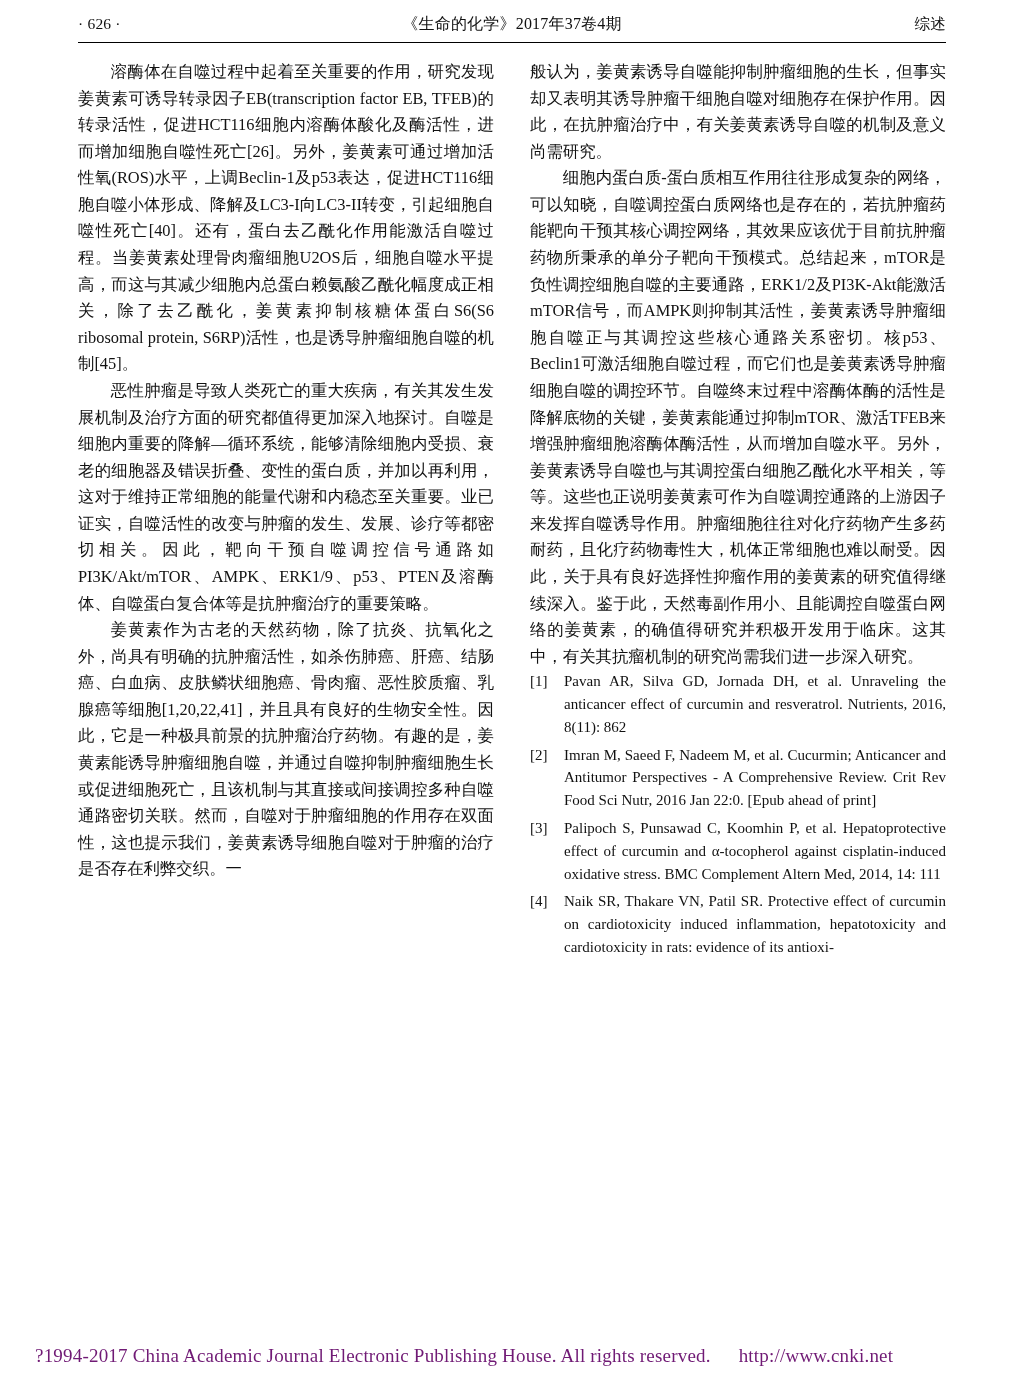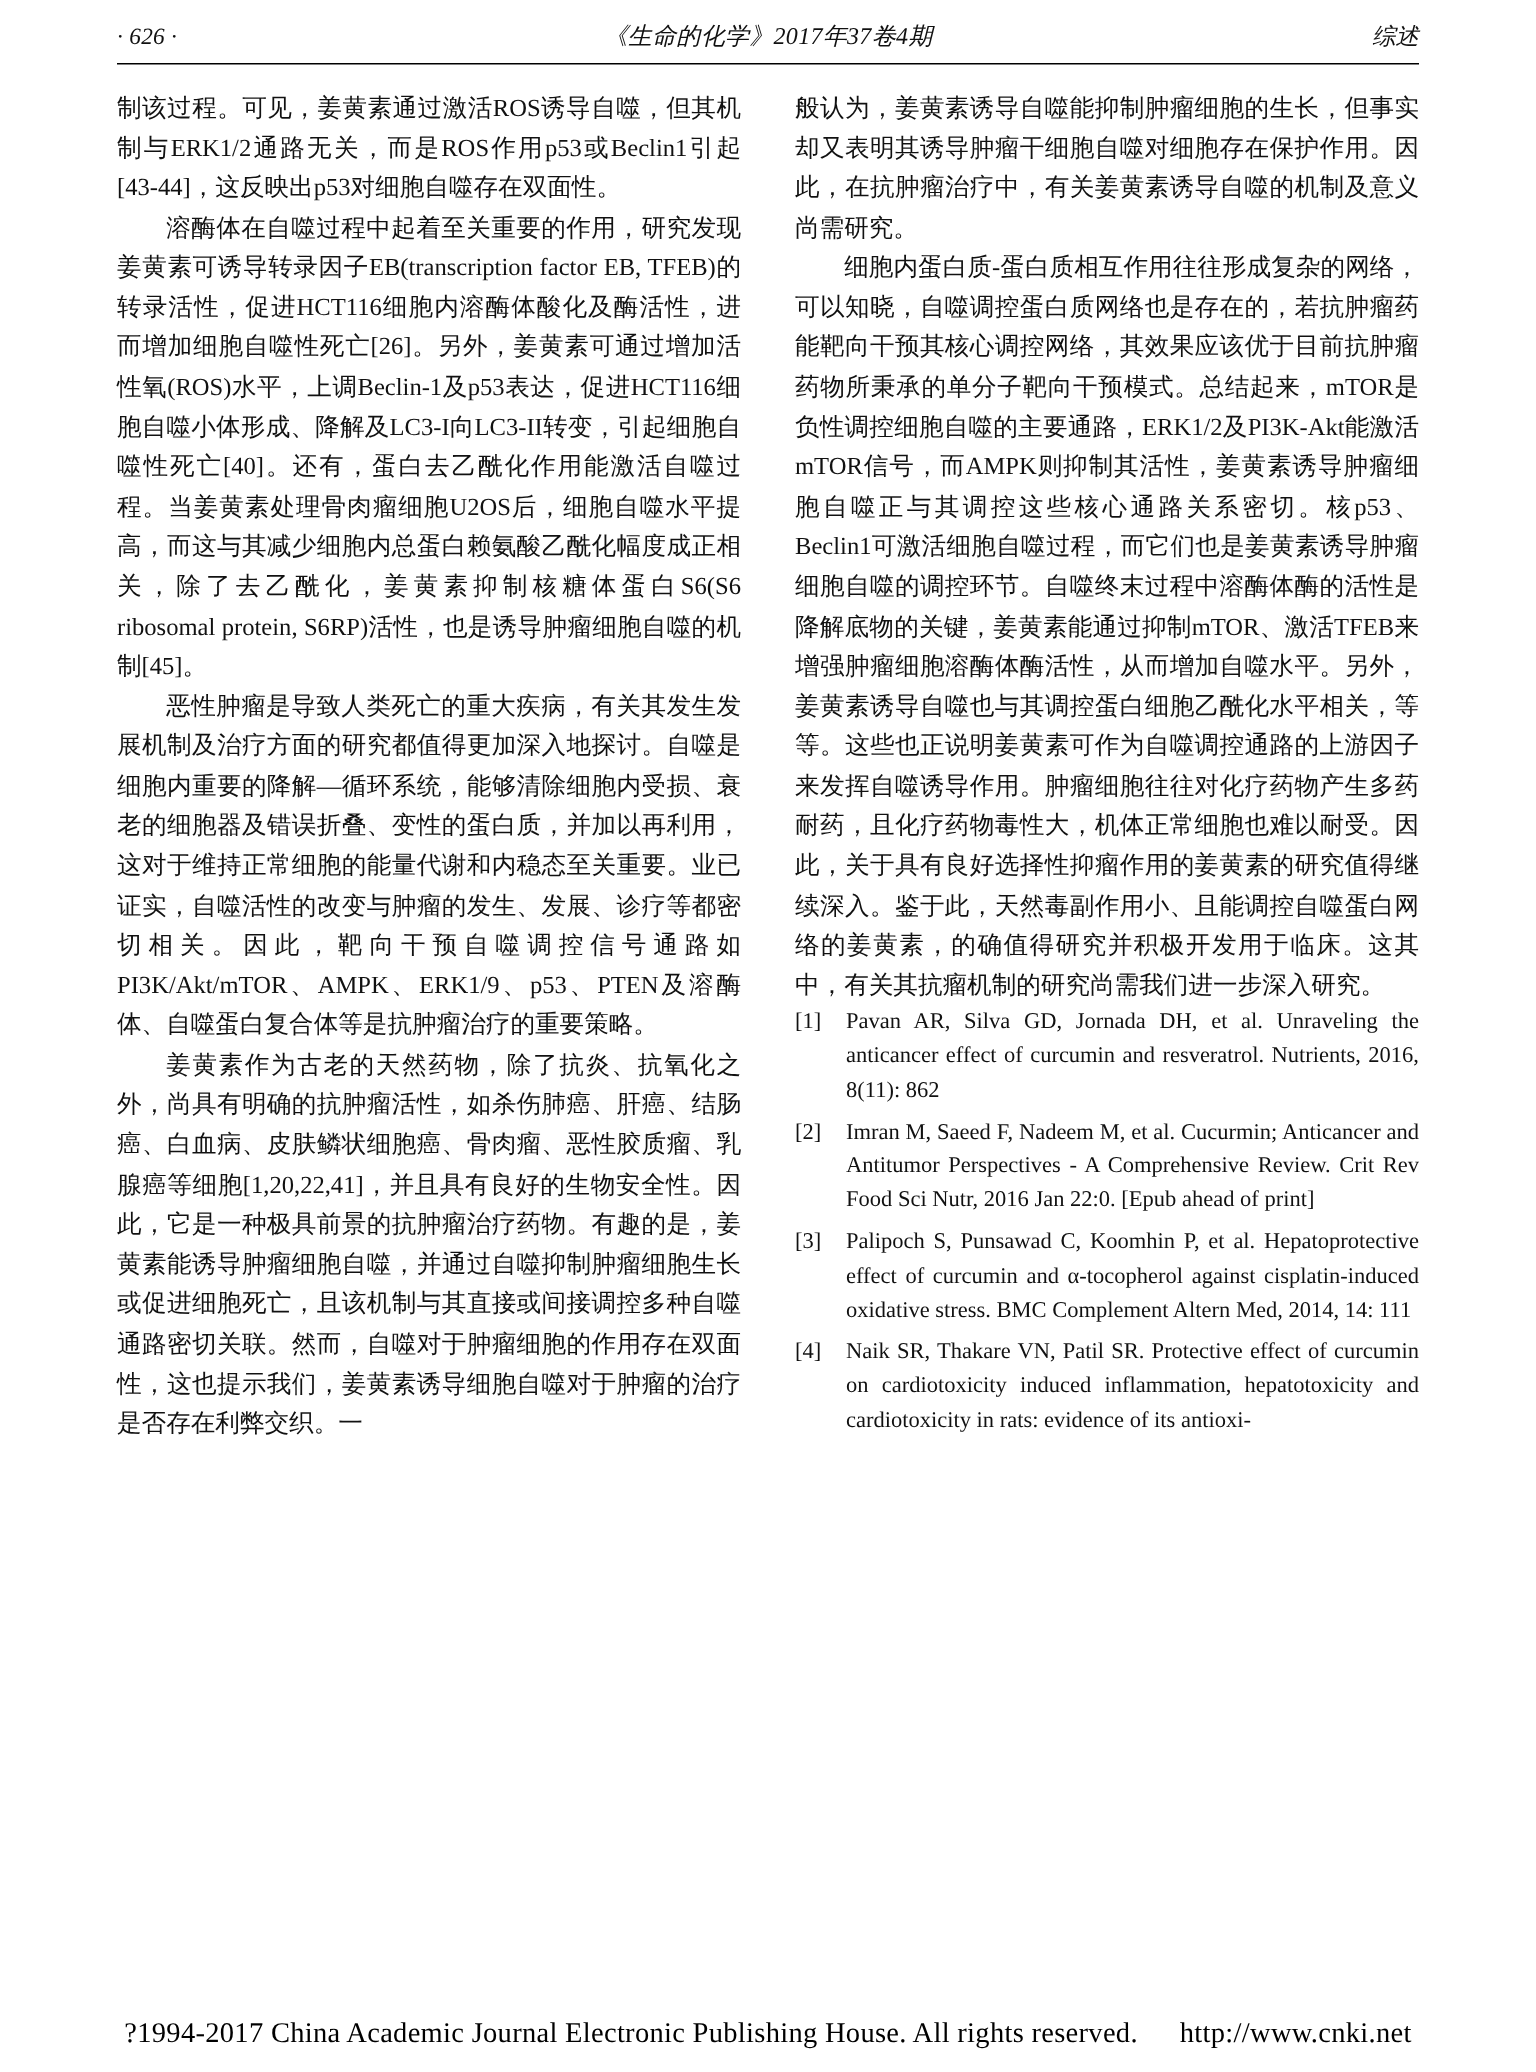--- a/index.html
+++ b/index.html
@@ -23,21 +23,20 @@
     padding: 0 78px;
   }
   
   .running-head {
     display: flex;
     align-items: baseline;
     justify-content: center;
     font-size: 15.5px;
     padding-top: 14px;
     letter-spacing: 0.2px;
-    font-style: italic;
   }
   .rh-left {
     width: 150px;
     text-align: left;
     font-family: "Liberation Serif", serif;
   }
   .rh-center {
     flex: 1;
     text-align: center;
     font-size: 16px;
@@ -105,47 +104,46 @@
   .ref-text {
     flex: 1;
     text-align: justify;
   }
   
   .footer {
     position: absolute;
     left: 0;
     right: 0;
     bottom: 14px;
-    text-align: center;
     font-size: 19px;
-    color: #000000;
+    color: #701a75;
     font-family: "Liberation Serif", serif;
     letter-spacing: 0.2px;
     white-space: nowrap;
+    padding-left: 35px;
   }
   .footer .url {
     margin-left: 28px;
   }
 </style>
 </head>
 <body>
 
 <div class="page">
 
   <div class="running-head">
     <div class="rh-left">· 626 ·</div>
     <div class="rh-center">《生命的化学》2017年37卷4期</div>
     <div class="rh-right">综述</div>
   </div>
   <div class="rule"></div>
 
   <div class="columns">
 
     <div class="col">
-      <p><span>制该过程。可见，姜黄素通过激活ROS诱导自噬，但其机制与ERK1/2通路无关，而是ROS作用p53或Beclin1引起[43-44]，这反映出p53对细胞自噬存在双面性。</span></p>
       <p class="indent"><span>溶酶体在自噬过程中起着至关重要的作用，研究发现姜黄素可诱导转录因子EB(transcription factor EB, TFEB)的转录活性，促进HCT116细胞内溶酶体酸化及酶活性，进而增加细胞自噬性死亡[26]。另外，姜黄素可通过增加活性氧(ROS)水平，上调Beclin-1及p53表达，促进HCT116细胞自噬小体形成、降解及LC3-I向LC3-II转变，引起细胞自噬性死亡[40]。还有，蛋白去乙酰化作用能激活自噬过程。当姜黄素处理骨肉瘤细胞U2OS后，细胞自噬水平提高，而这与其减少细胞内总蛋白赖氨酸乙酰化幅度成正相关，除了去乙酰化，姜黄素抑制核糖体蛋白S6(S6 ribosomal protein, S6RP)活性，也是诱导肿瘤细胞自噬的机制[45]。</span></p>
 
 
       <p class="indent"><span>恶性肿瘤是导致人类死亡的重大疾病，有关其发生发展机制及治疗方面的研究都值得更加深入地探讨。自噬是细胞内重要的降解—循环系统，能够清除细胞内受损、衰老的细胞器及错误折叠、变性的蛋白质，并加以再利用，这对于维持正常细胞的能量代谢和内稳态至关重要。业已证实，自噬活性的改变与肿瘤的发生、发展、诊疗等都密切相关。因此，靶向干预自噬调控信号通路如PI3K/Akt/mTOR、AMPK、ERK1/9、p53、PTEN及溶酶体、自噬蛋白复合体等是抗肿瘤治疗的重要策略。</span></p>
       <p class="indent"><span>姜黄素作为古老的天然药物，除了抗炎、抗氧化之外，尚具有明确的抗肿瘤活性，如杀伤肺癌、肝癌、结肠癌、白血病、皮肤鳞状细胞癌、骨肉瘤、恶性胶质瘤、乳腺癌等细胞[1,20,22,41]，并且具有良好的生物安全性。因此，它是一种极具前景的抗肿瘤治疗药物。有趣的是，姜黄素能诱导肿瘤细胞自噬，并通过自噬抑制肿瘤细胞生长或促进细胞死亡，且该机制与其直接或间接调控多种自噬通路密切关联。然而，自噬对于肿瘤细胞的作用存在双面性，这也提示我们，姜黄素诱导细胞自噬对于肿瘤的治疗是否存在利弊交织。一</span></p>
     </div>
 
     <div class="col">
       <p><span>般认为，姜黄素诱导自噬能抑制肿瘤细胞的生长，但事实却又表明其诱导肿瘤干细胞自噬对细胞存在保护作用。因此，在抗肿瘤治疗中，有关姜黄素诱导自噬的机制及意义尚需研究。</span></p>
       <p class="indent"><span>细胞内蛋白质-蛋白质相互作用往往形成复杂的网络，可以知晓，自噬调控蛋白质网络也是存在的，若抗肿瘤药能靶向干预其核心调控网络，其效果应该优于目前抗肿瘤药物所秉承的单分子靶向干预模式。总结起来，mTOR是负性调控细胞自噬的主要通路，ERK1/2及PI3K-Akt能激活mTOR信号，而AMPK则抑制其活性，姜黄素诱导肿瘤细胞自噬正与其调控这些核心通路关系密切。核p53、Beclin1可激活细胞自噬过程，而它们也是姜黄素诱导肿瘤细胞自噬的调控环节。自噬终末过程中溶酶体酶的活性是降解底物的关键，姜黄素能通过抑制mTOR、激活TFEB来增强肿瘤细胞溶酶体酶活性，从而增加自噬水平。另外，姜黄素诱导自噬也与其调控蛋白细胞乙酰化水平相关，等等。这些也正说明姜黄素可作为自噬调控通路的上游因子来发挥自噬诱导作用。肿瘤细胞往往对化疗药物产生多药耐药，且化疗药物毒性大，机体正常细胞也难以耐受。因此，关于具有良好选择性抑瘤作用的姜黄素的研究值得继续深入。鉴于此，天然毒副作用小、且能调控自噬蛋白网络的姜黄素，的确值得研究并积极开发用于临床。这其中，有关其抗瘤机制的研究尚需我们进一步深入研究。</span></p>

